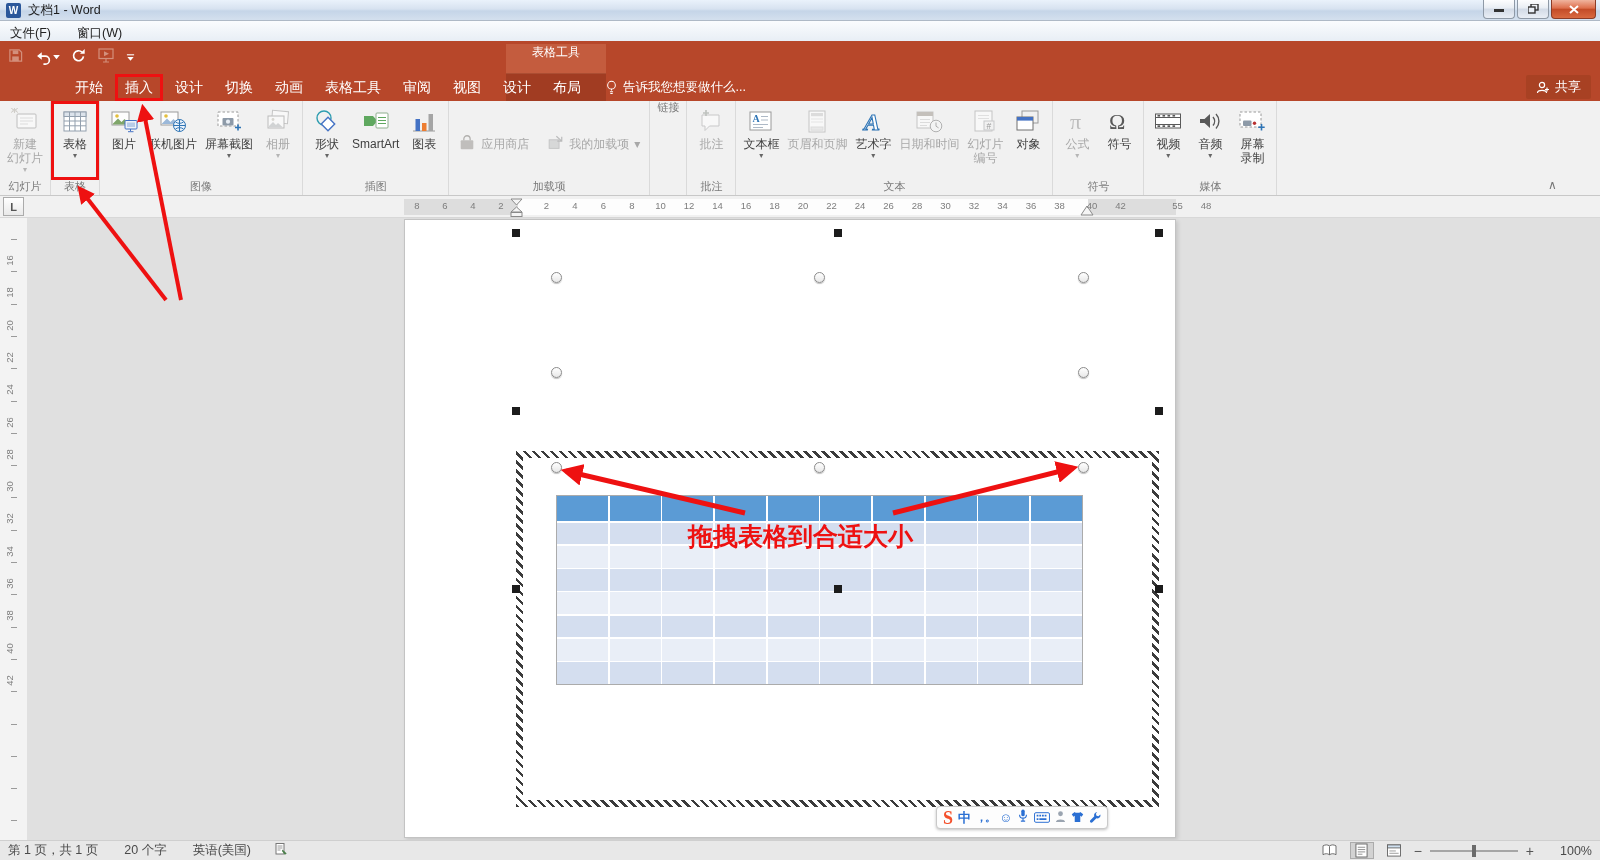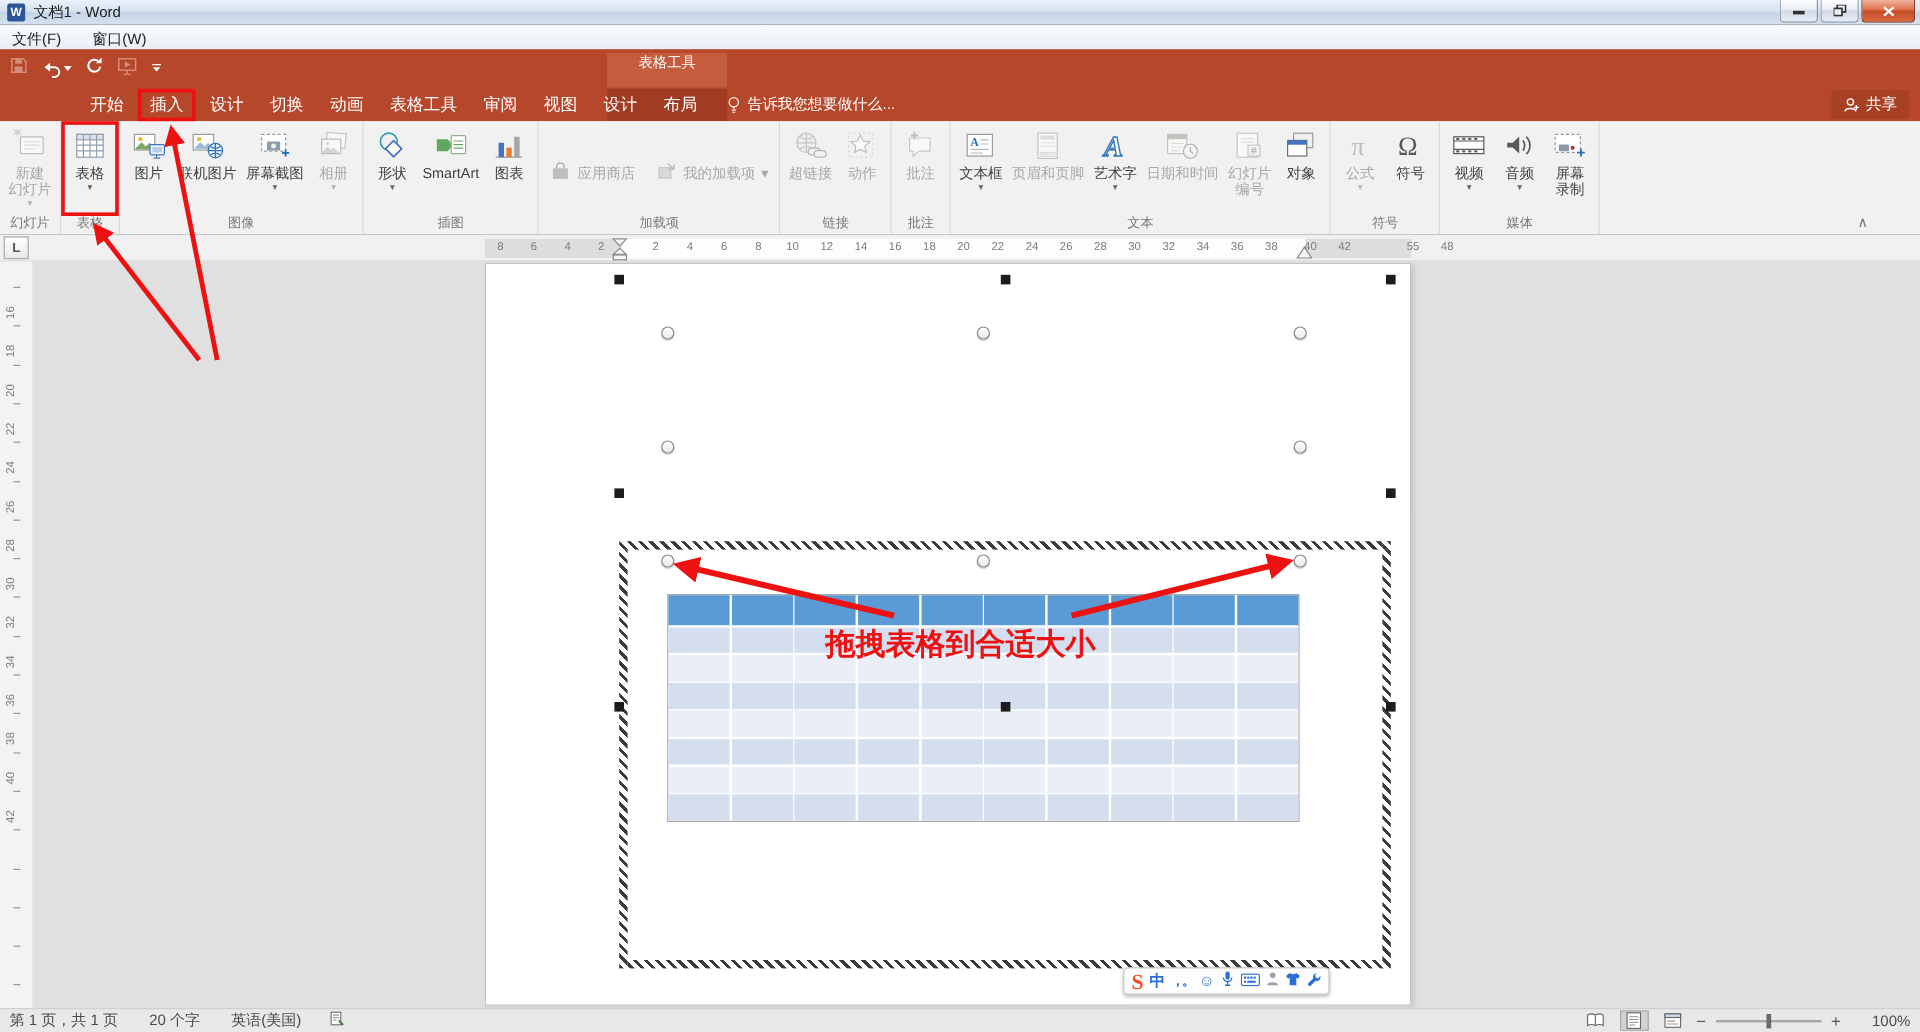--- a/index.html
+++ b/index.html
@@ -346,44 +346,20 @@
                 <rect x="3.5" y="6" width="11" height="9.5" fill="#B9C1CC" stroke="#8C96A3"></rect>
                 <path d="M11.5 2 l6 5.5 M17.5 2.5 v5 h-5" stroke="#7D8794" fill="none" stroke-width="1.3"></path>
               </svg></span>
             <span>我的加载项</span>
             <span class="darr">▾</span>
           </div>
         </div>
         <div class="rgrp-label">加载项</div>
       </div>
       <div class="rib-group">
-        <div class="rgrp-buttons">
-          <div class="rbtn disabled">
-            <div class="ric">
-              <svg width="30" height="28" viewBox="0 0 30 28">
-                <circle cx="12" cy="11" r="8" fill="#DCEBF7" stroke="#6FA3CC"></circle>
-                <path d="M4 11 h16 M12 3 v16 M6.5 6 c3.3 2.3 7.7 2.3 11 0 M6.5 16 c3.3-2.3 7.7-2.3 11 0" stroke="#6FA3CC" fill="none"></path>
-                <rect x="13.5" y="15.5" width="10" height="5.5" rx="2.7" fill="#F2F2F2" stroke="#7c7c7c"></rect>
-                <rect x="18.5" y="17.5" width="10" height="5.5" rx="2.7" fill="#F2F2F2" stroke="#7c7c7c"></rect>
-              </svg>
-            </div>
-            <div class="rlbl">超链接</div>
-            <div class="darr">&nbsp;</div>
-          </div>
-          <div class="rbtn disabled">
-            <div class="ric">
-              <svg width="30" height="28" viewBox="0 0 30 28">
-                <rect x="4" y="3" width="20" height="20" fill="none" stroke="#BDBDBD" stroke-dasharray="2 2"></rect>
-                <path d="M14 4.5 l2.4 5 5.4.6 -4 3.7 1.1 5.3 -4.9-2.8 -4.9 2.8 1.1-5.3 -4-3.7 5.4-.6z" fill="#fff" stroke="#8a8a8a"></path>
-              </svg>
-            </div>
-            <div class="rlbl">动作</div>
-            <div class="darr">&nbsp;</div>
-          </div>
-        </div>
         <div class="rgrp-label">链接</div>
       </div>
       <div class="rib-group">
         <div class="rgrp-buttons">
           <div class="rbtn disabled">
             <div class="ric">
               <svg width="30" height="28" viewBox="0 0 30 28">
                 <path d="M6 7 h17 v11 h-9.5 l-4.5 4.5 v-4.5 h-3z" fill="#fff" stroke="#97A3B4"></path>
                 <path d="M10 2 v6 M7 5 h6" stroke="#5FA85F" stroke-width="1.7"></path>
               </svg>

